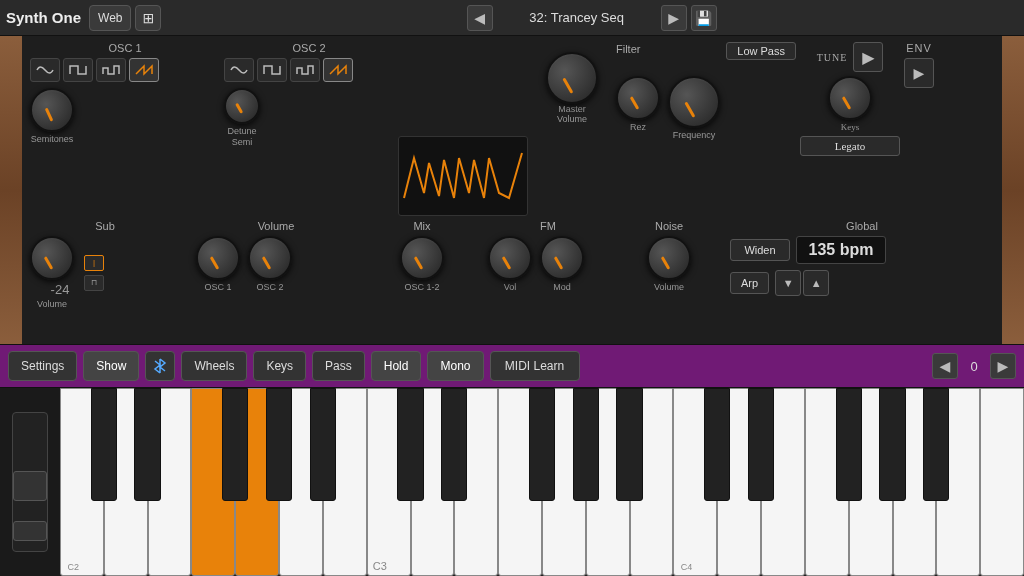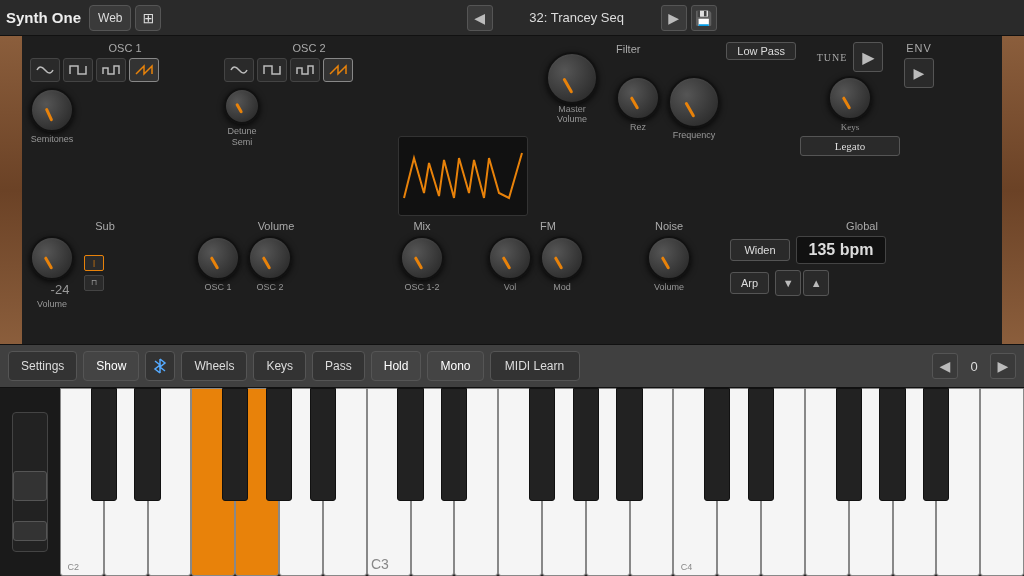--- a/index.html
+++ b/index.html
@@ -374,21 +374,21 @@
       display: flex; align-items: center; justify-content: center;
       cursor: pointer;
       color: #bbb;
       font-size: 14px;
     }
 
     
     #bottom-controls {
       display: flex;
       align-items: center;
-      background: #404040;
+      background: #701a75;
       border-top: 1px solid #111;
       border-bottom: 1px solid #111;
       height: 44px;
       padding: 0 8px;
       gap: 6px;
     }
     .ctrl-btn {
       background: #333;
       border: 1px solid #555;
       border-radius: 4px;
@@ -792,21 +792,21 @@
       <div class="white-key" style="left: 59.0909%; width: 4.54545%;"></div>
       <div class="white-key" style="left: 63.6364%; width: 4.54545%;"></div>
       <div class="white-key" style="left: 68.1818%; width: 4.54545%;"></div>
       <div class="white-key" style="left: 72.7273%; width: 4.54545%;"></div>
       <div class="white-key" style="left: 77.2727%; width: 4.54545%;"></div>
       <div class="white-key" style="left: 81.8182%; width: 4.54545%;"></div>
       <div class="white-key" style="left: 86.3636%; width: 4.54545%;"></div>
       <div class="white-key" style="left: 90.9091%; width: 4.54545%;"></div>
       <div class="white-key" style="left: 95.4545%; width: 4.54545%;"></div>
       <div class="key-label" style="position: absolute; bottom: 4px; left: 1.36364%; font-size: 9px; color: rgb(136, 136, 136); z-index: 1;">C2</div>
-      <div class="key-label" style="position: absolute; bottom: 4px; left: 33.1818%; font-size: 14px; color: rgb(136, 136, 136); z-index: 1;">C3</div>
+      <div class="key-label" style="position: absolute; bottom: 4px; left: 33.1818%; font-size: 11px; color: rgb(136, 136, 136); z-index: 1;">C3</div>
       <div class="key-label" style="position: absolute; bottom: 4px; left: 65%; font-size: 9px; color: rgb(136, 136, 136); z-index: 1;">C4</div>
       <div class="black-key" style="left: 3.18182%; width: 2.72727%;"></div>
       <div class="black-key" style="left: 7.72727%; width: 2.72727%;"></div>
       <div class="black-key" style="left: 16.8182%; width: 2.72727%;"></div>
       <div class="black-key" style="left: 21.3636%; width: 2.72727%;"></div>
       <div class="black-key" style="left: 25.9091%; width: 2.72727%;"></div>
       <div class="black-key" style="left: 35%; width: 2.72727%;"></div>
       <div class="black-key" style="left: 39.5455%; width: 2.72727%;"></div>
       <div class="black-key" style="left: 48.6364%; width: 2.72727%;"></div>
       <div class="black-key" style="left: 53.1818%; width: 2.72727%;"></div>

